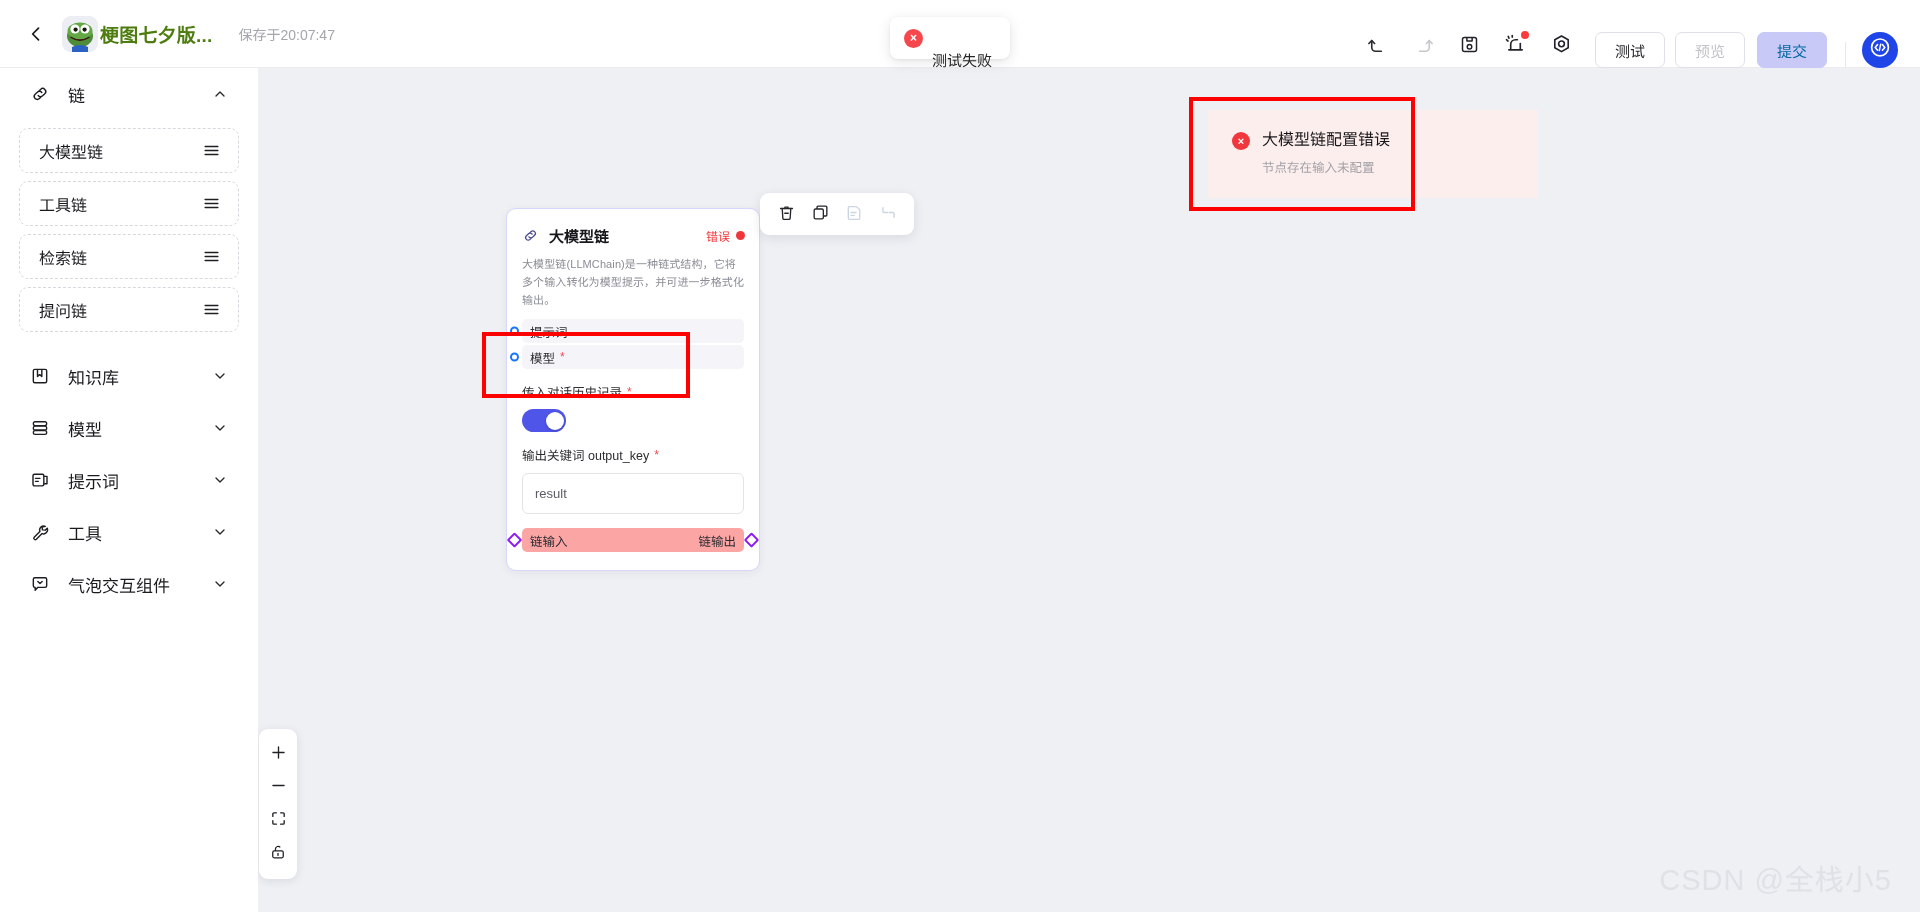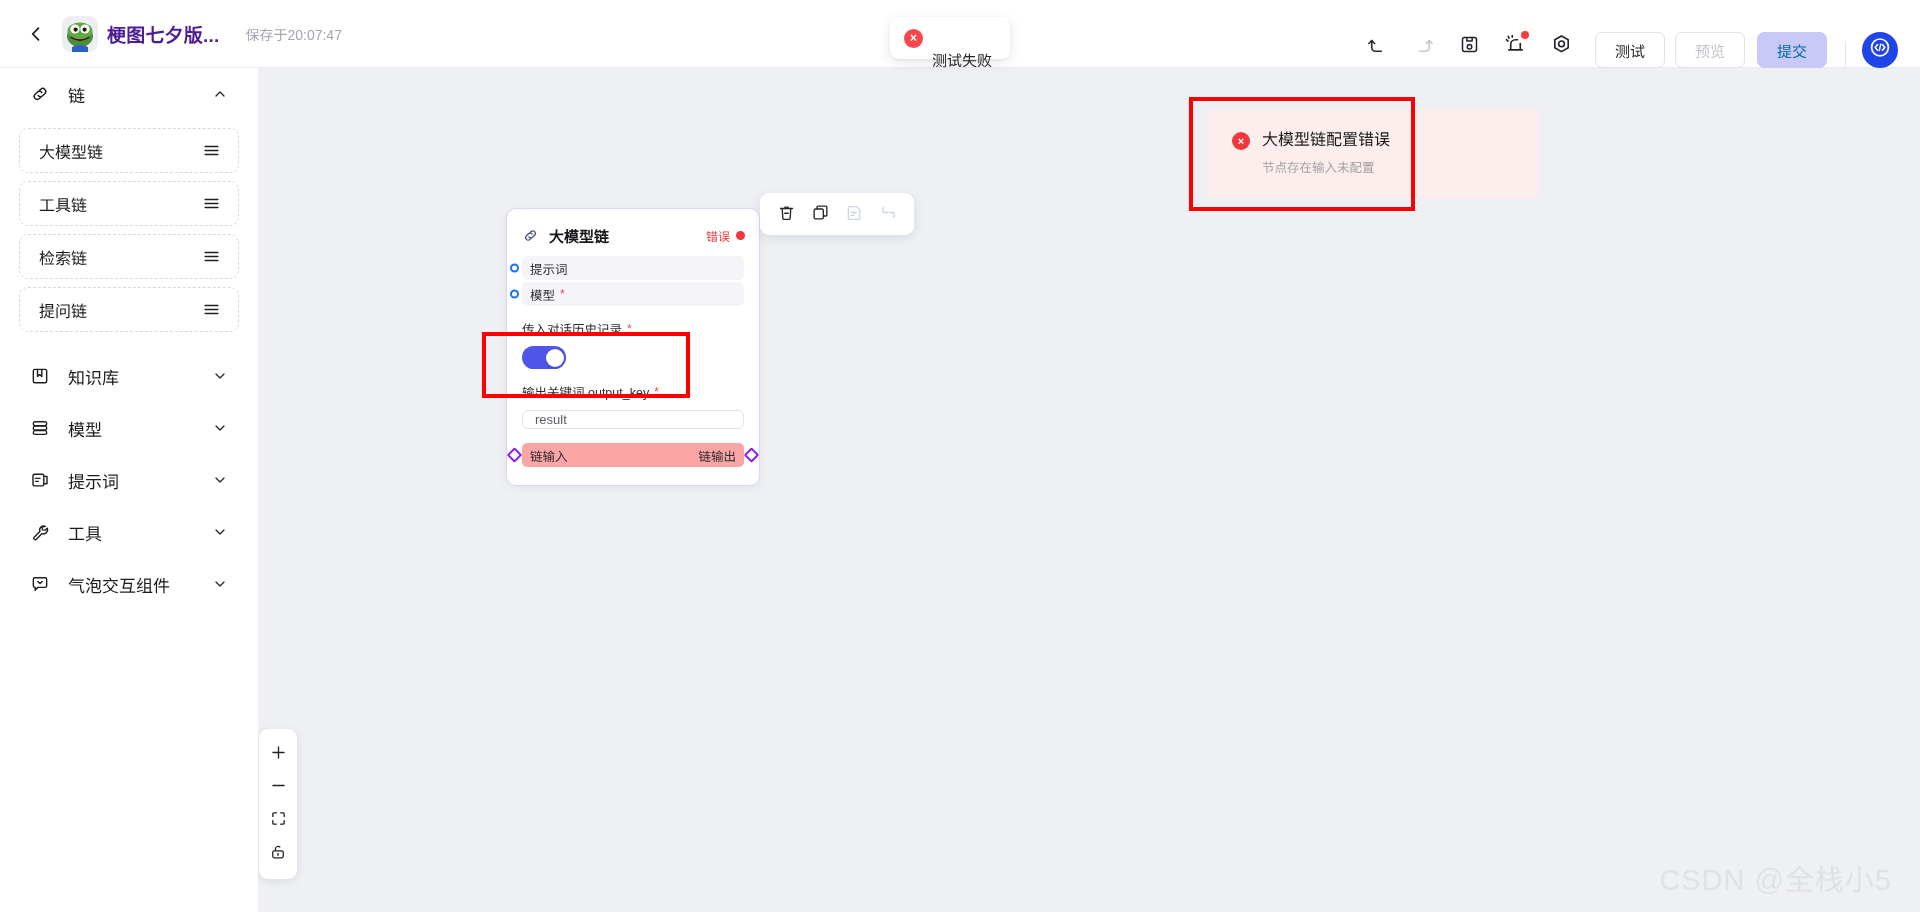--- a/index.html
+++ b/index.html
@@ -29,22 +29,22 @@
   }
   .back-btn svg { display:block; }
   .app-logo {
     width: 36px; height: 36px; margin-left: 6px;
     border-radius: 9px; overflow: hidden;
     background: #e8eaf0;
     display: flex; align-items: center; justify-content: center;
     flex: 0 0 auto;
   }
   .app-title {
-    margin-left: 9px;
-    font-size: 19px; color: #4c1d95; font-weight: 700;
+    margin-left: 2px;
+    font-size: 19px; color: #4d7c0f; font-weight: 700;
     letter-spacing: 0.2px;
     white-space: nowrap;
   }
   .saved-at {
     margin-left: 26px;
     font-size: 14px; color: #a3a6ad; font-weight: 400;
     white-space: nowrap;
   }
 
   .toast {
@@ -221,21 +221,21 @@
     width: 44px; height: 23px; border-radius: 12px;
     background: #4f55e8; position: relative; cursor: pointer;
   }
   .switch .knob {
     position: absolute; top: 2.5px; right: 2.5px;
     width: 18px; height: 18px; border-radius: 50%;
     background: #fff; box-shadow: 0 1px 3px rgba(0,0,0,0.2);
   }
   .text-input {
     margin: 9px 15px 0 15px;
-    height: 19px; border: 1px solid #e3e4e9; border-radius: 6px;
+    height: 41px; border: 1px solid #e3e4e9; border-radius: 6px;
     background: #fff;
     display: flex; align-items: center; padding: 0 12px;
     font-size: 13px; color: #5b5d66;
     cursor: text;
   }
 
   .node-foot {
     position: relative;
     margin: 14px 15px 0 15px;
     height: 24px; background: #fca5a5; border-radius: 5px;
@@ -597,20 +597,21 @@
               <path d="M9.8 13.8 a3.6 3.6 0 0 0 5.4 .4 l2.6 -2.6 a3.6 3.6 0 0 0 -5.1 -5.1 l-1.5 1.5"></path>
               <path d="M14.2 10.2 a3.6 3.6 0 0 0 -5.4 -.4 l-2.6 2.6 a3.6 3.6 0 0 0 5.1 5.1 l1.5 -1.5"></path>
             </svg>
           </span>
           <span class="node-title">大模型链</span>
           <span class="node-status">
             <span>错误</span>
             <span class="dot"></span>
           </span>
         </div>
+        <div class="node-desc">大模型链(LLMChain)是一种链式结构，它将多个输入转化为模型提示，并可进一步格式化输出。</div>
       </div>
 
       <div class="node-body">
         <div class="port-row">
           <span class="port-dot"></span>
           <span class="pr-label">提示词</span>
         </div>
         <div class="port-row">
           <span class="port-dot"></span>
           <span class="pr-label">模型</span>

